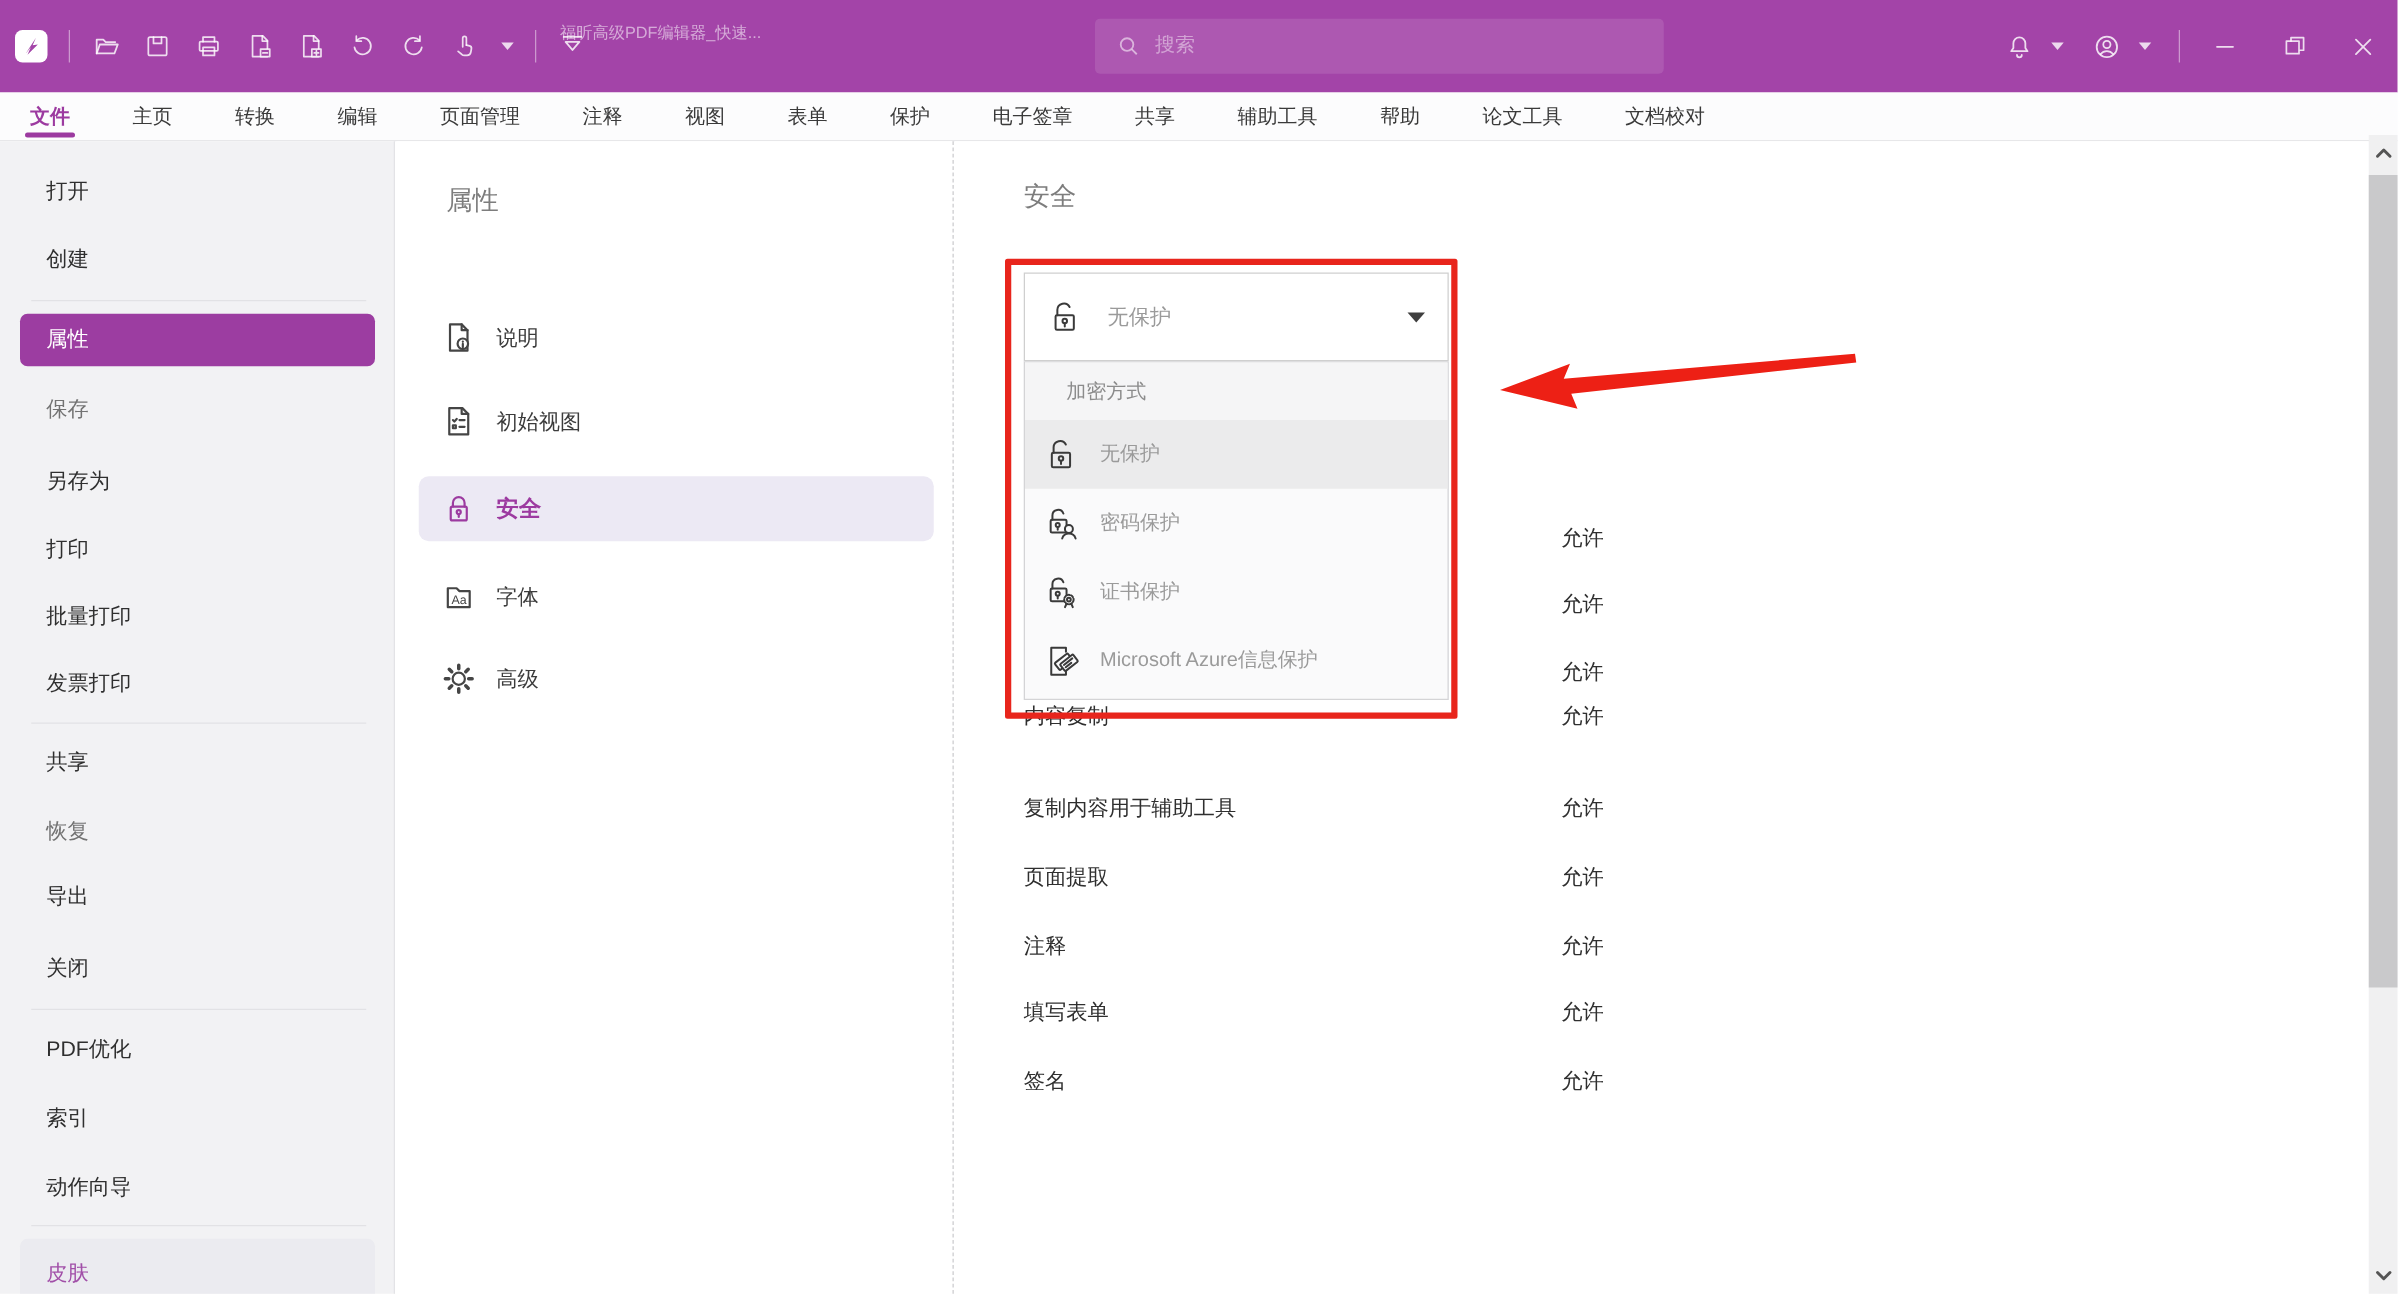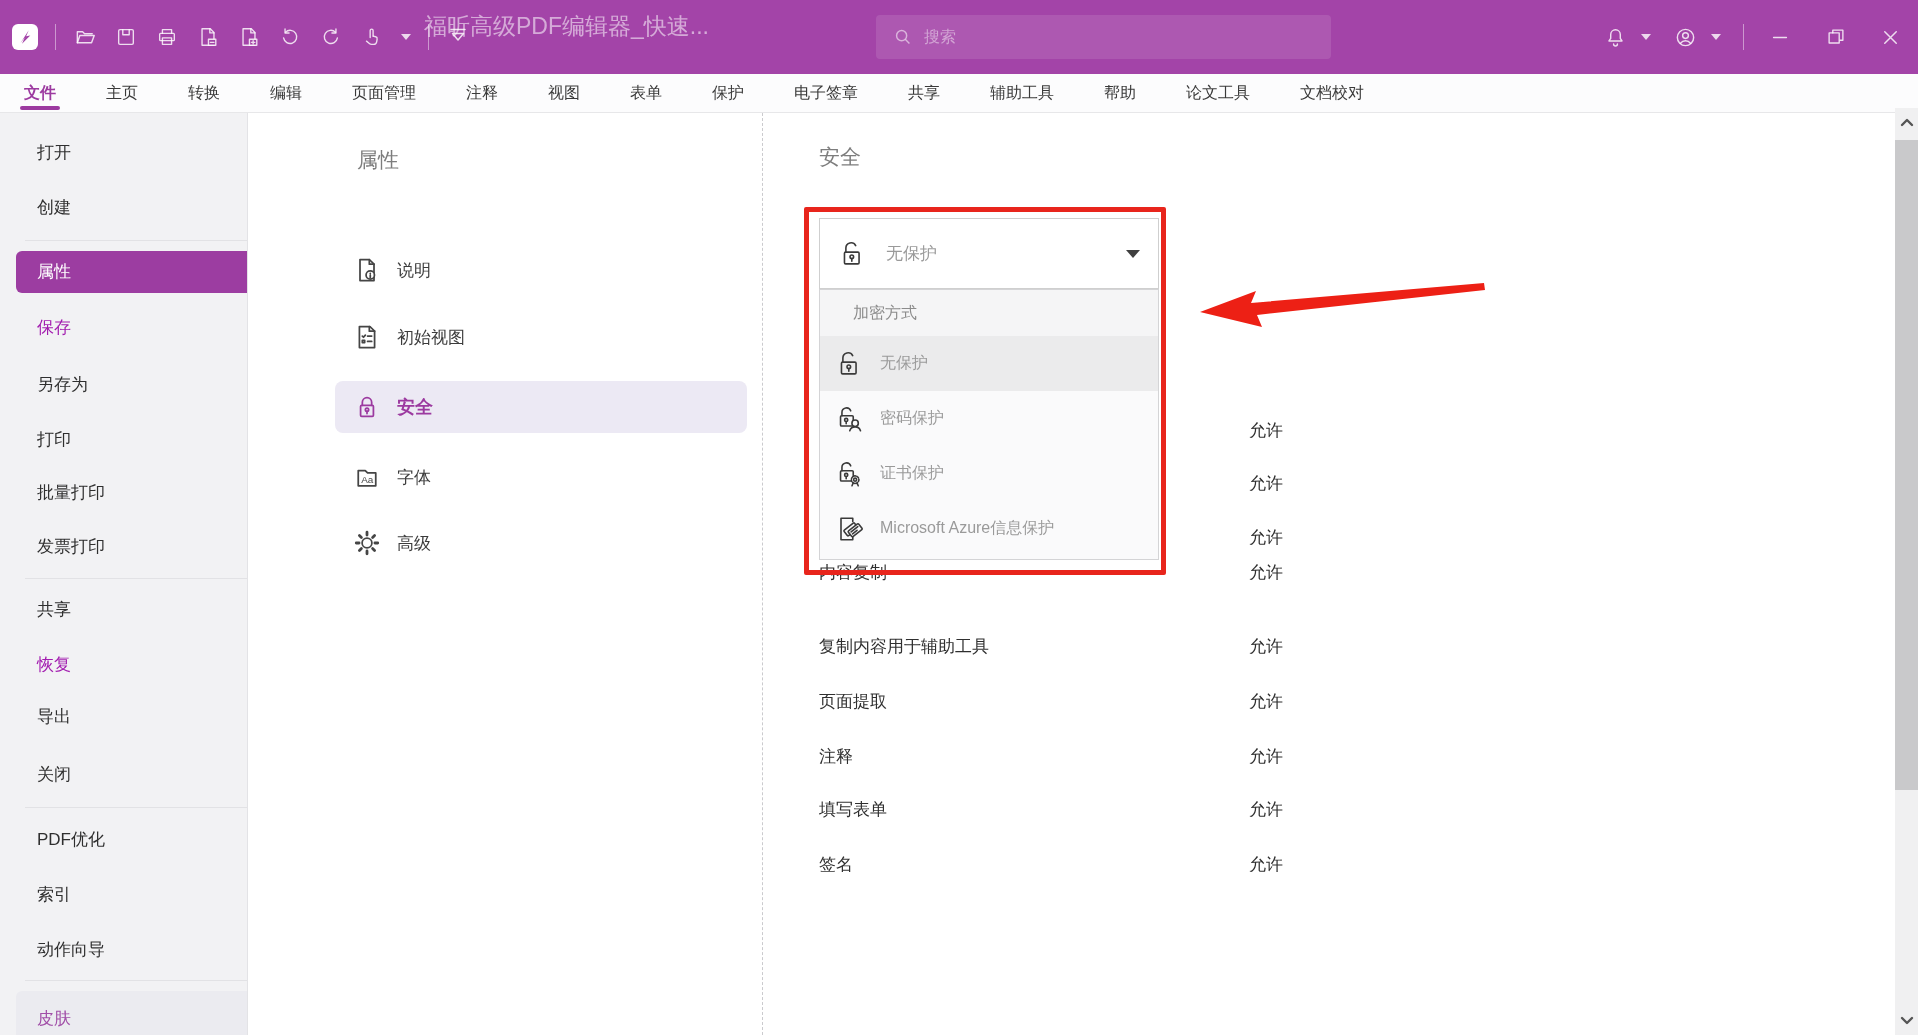--- a/index.html
+++ b/index.html
@@ -6,22 +6,22 @@
   html,body { width:1918px; height:1035px; overflow:hidden; background:#fff;
     font-family:"Liberation Sans","DejaVu Sans",sans-serif; }
 
   
   .titlebar { position:absolute; left:0; top:0; width:1918px; height:74px; background:#A344A8; }
   .tb-left { position:absolute; left:12px; top:0; height:74px; display:flex; align-items:center; gap:17px; }
   .tb-icon { width:24px; height:24px; display:flex; align-items:center; justify-content:center; cursor:pointer; }
   .tb-icon svg { stroke:rgba(255,255,255,.82); fill:none; stroke-width:1.5; stroke-linecap:round; stroke-linejoin:round; }
   .tb-sep { width:1px; height:26px; background:rgba(255,255,255,.45); }
   .logo { width:26px; height:26px; background:#fff; border-radius:6px; display:flex; align-items:center; justify-content:center; }
-  .doc-title { position:absolute; left:424px; top:0; height:52px; display:flex; align-items:center;
-    color:rgba(255,255,255,.55); font-size:23px; }
+  .doc-title { position:absolute; left:448px; top:0; height:52px; display:flex; align-items:center;
+    color:rgba(255,255,255,.55); font-size:13px; }
   .search-pill { position:absolute; left:876px; top:15px; width:455px; height:44px; border-radius:4px;
     background:rgba(255,255,255,.11); display:flex; align-items:center; padding-left:16px; gap:10px; }
   .search-pill svg { stroke:rgba(255,255,255,.55); fill:none; stroke-width:1.6; }
   .search-pill input { background:transparent; border:none; outline:none; color:#000000; font-size:16px; width:380px; }
   .search-pill input::placeholder { color:rgba(255,255,255,.45); }
   .tb-right { position:absolute; right:16px; top:0; height:74px; display:flex; align-items:center; gap:14px; }
   .caret-sm { width:0; height:0; border-left:5px solid transparent; border-right:5px solid transparent;
     border-top:6px solid rgba(255,255,255,.8); }
 
   
@@ -29,25 +29,25 @@
     border-bottom:1px solid #e7e7e9; display:flex; align-items:stretch; padding-left:24px; gap:50px; }
   .tab { position:relative; display:flex; align-items:center; font-size:16px; color:#3a3a3a; cursor:pointer; white-space:nowrap; }
   .tab.active { color:#9C3AA0; font-weight:bold; }
   .tab.active::after { content:""; position:absolute; left:-4px; right:-4px; bottom:2px; height:4px;
     background:#9C3AA0; border-radius:3px; }
 
   
   .content { position:absolute; left:0; top:113px; width:1918px; height:922px; }
 
   
-  .sidebar { position:absolute; left:0; top:0; width:248px; height:922px; background:#f2f2f4;
+  .sidebar { position:absolute; left:0; top:0; width:316px; height:922px; background:#f2f2f4;
     border-right:1px solid #e3e3e6; overflow:hidden; }
   .sb-item { position:absolute; left:16px; width:284px; height:42px; line-height:42px; padding-left:21px;
     font-size:17px; color:#2f2f2f; border-radius:6px; cursor:pointer; white-space:nowrap; }
-  .sb-item.disabled { color:#a21caf; cursor:default;font-family:Liberation Serif, serif; }
+  .sb-item.disabled { color:#737373; cursor:default;font-family:Liberation Serif, serif; }
   .sb-item.active { background:#9C3DA1; color:#fff; }
   .sb-item.hover { background:#ebebf0; color:#A14FA8; }
   .sb-div { position:absolute; left:25px; width:268px; height:1px; background:#e2e2e5; }
 
   
   .props { position:absolute; left:317px; top:0; width:446px; height:922px; background:#fff;
     border-right:1px dashed #cbcbce; }
   .props-title { position:absolute; left:40px; top:33px; font-size:21px; color:#7d7d7d; }
   .p-item { position:absolute; left:18px; width:412px; height:52px; display:flex; align-items:center;
     padding-left:18px; gap:16px; border-radius:8px; cursor:pointer; font-size:17px; color:#3c3c3c; }

